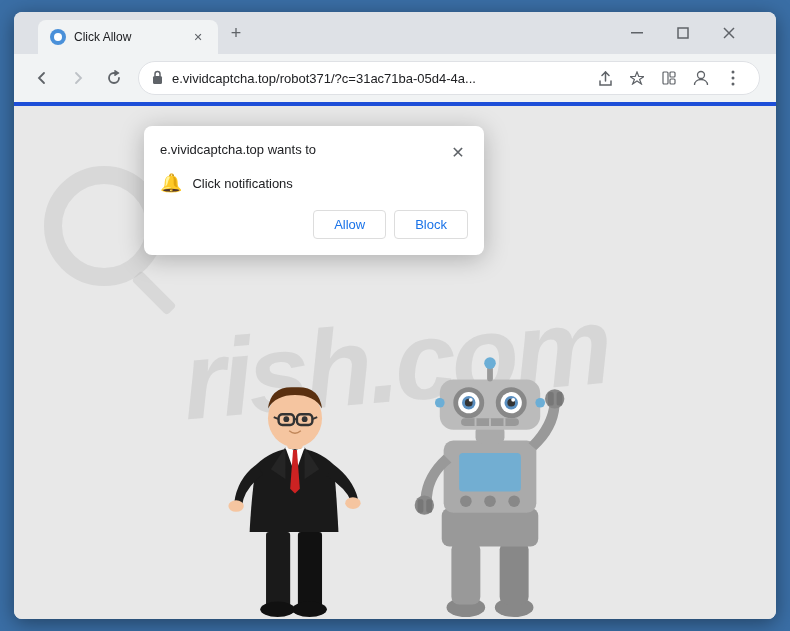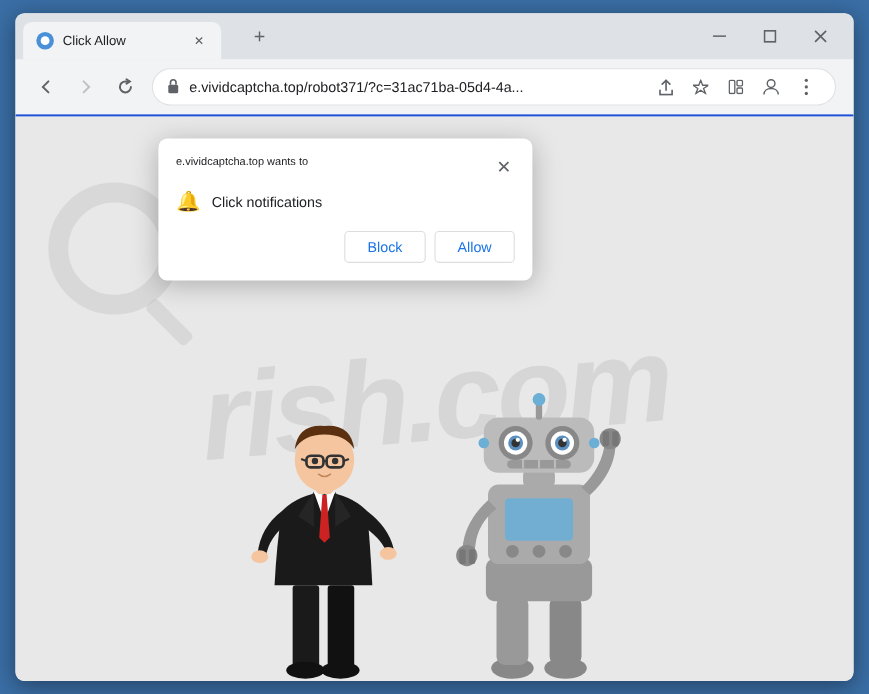--- a/index.html
+++ b/index.html
@@ -21,22 +21,22 @@
       display: flex;
       flex-direction: column;
       overflow: hidden;
     }
     
     .title-bar {
       background: #dee1e6;
       height: 42px;
       display: flex;
       align-items: center;
-      padding: 0 7px;
-      gap: 17px;
+      padding: 0 24px;
+      gap: 0;
       border-radius: 8px 8px 0 0;
     }
     .tab {
       display: flex;
       align-items: center;
       background: #f1f3f4;
       border-radius: 8px 8px 0 0;
       padding: 0 12px;
       height: 34px;
       gap: 8px;
@@ -111,21 +111,21 @@
     }
 
     
     .nav-bar {
       background: #f1f3f4;
       height: 52px;
       display: flex;
       align-items: center;
       padding: 0 12px;
       gap: 4px;
-      border-bottom: 2px solid #1d4ed8;
+      border-bottom: 4px solid #1d4ed8;
     }
     .nav-btn {
       width: 32px;
       height: 32px;
       border-radius: 50%;
       display: flex;
       align-items: center;
       justify-content: center;
       cursor: pointer;
       color: #5f6368;
@@ -259,21 +259,21 @@
       width: 340px;
       z-index: 10;
     }
     .popup-header {
       display: flex;
       justify-content: space-between;
       align-items: flex-start;
       margin-bottom: 10px;
     }
     .popup-title {
-      font-size: 10px;
+      font-size: 13px;
       color: #202124;
     }
     .popup-close {
       width: 20px;
       height: 20px;
       cursor: pointer;
       color: #5f6368;
       font-size: 16px;
       display: flex;
       align-items: center;
@@ -527,19 +527,19 @@
     <div class="notification-popup">
       <div class="popup-header">
         <span class="popup-title">e.vividcaptcha.top wants to</span>
         <div class="popup-close">✕</div>
       </div>
       <div class="notification-row">
         <span class="bell-icon">🔔</span>
         <span class="notification-label">Click notifications</span>
       </div>
       <div class="popup-buttons">
+        <button class="popup-btn allow">Allow</button>
         <button class="popup-btn block">Block</button>
-        <button class="popup-btn allow">Allow</button>
       </div>
     </div>
 
   </div>
 </div>
 
 </body></html>

